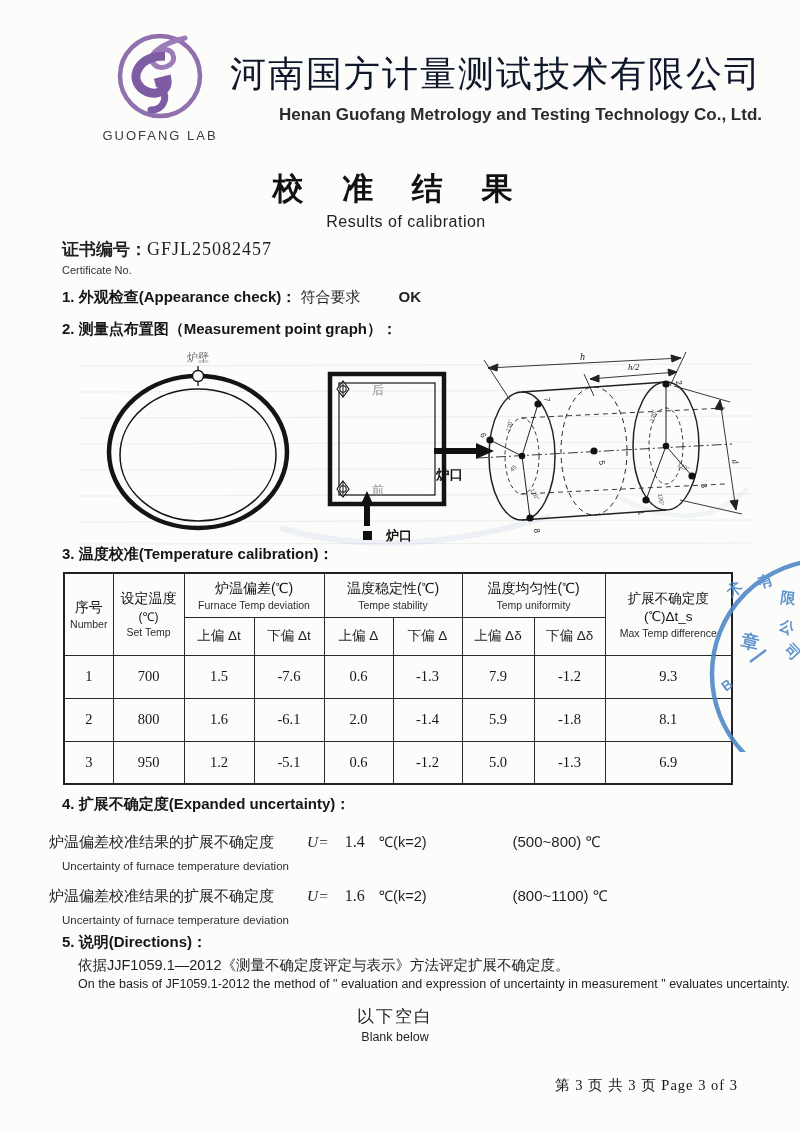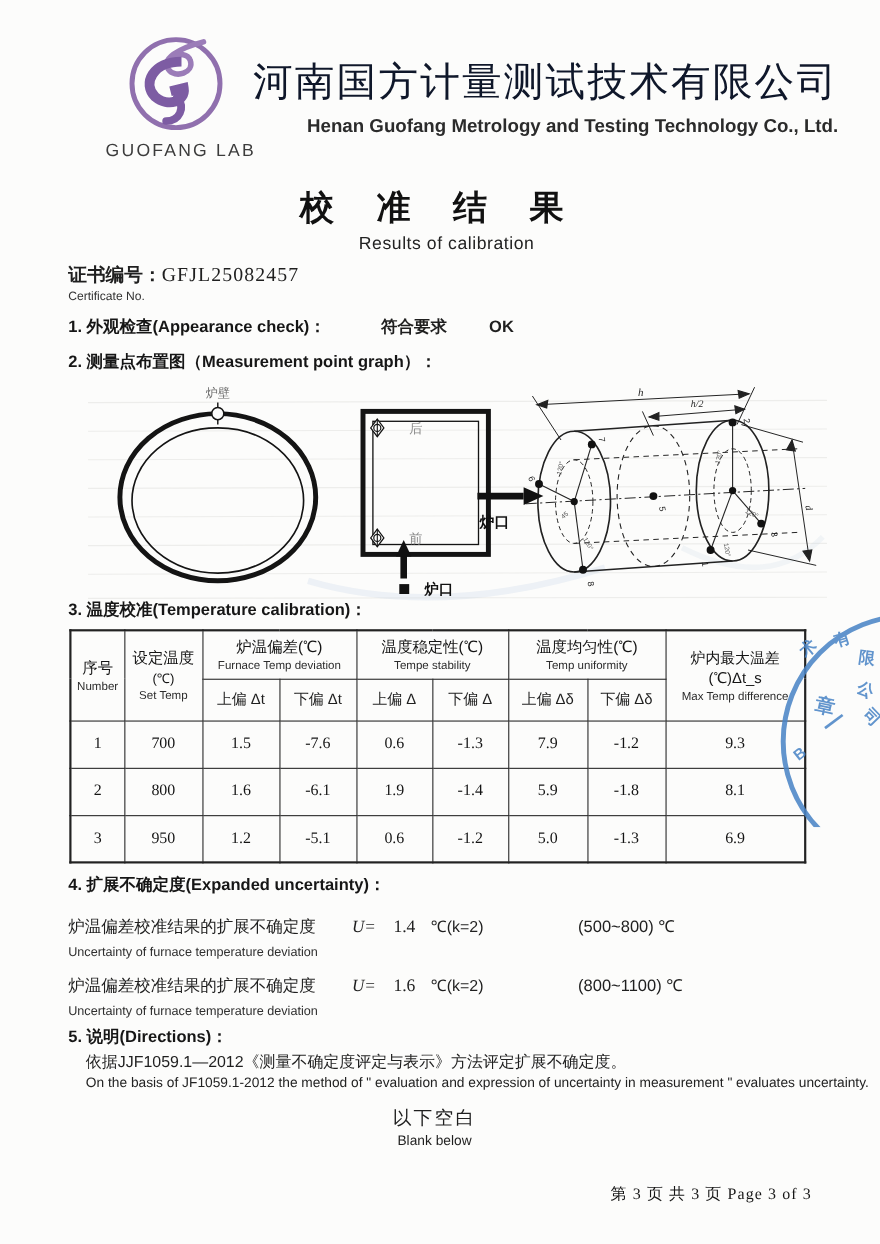--- a/index.html
+++ b/index.html
@@ -6,62 +6,62 @@
   .page {
     position:relative; width:800px; height:1131px; margin:0 auto;
     background:#fcfcfb; overflow:hidden;
     font-family:"Liberation Sans", sans-serif; color:#1f1f1f;
   }
   .abs { position:absolute; }
 
   
   .header { top:30px; left:96px; display:flex; align-items:flex-start; }
   .logo-block { width:128px; text-align:center; }
-  .logo-text { font-size:16px; letter-spacing:2px; color:#3c3c3c; margin-top:2px; white-space:nowrap; }
+  .logo-text { font-size:13px; letter-spacing:2px; color:#3c3c3c; margin-top:2px; white-space:nowrap; }
   .company { margin-left:6px; padding-top:20px; }
   .company-cn { font-size:36px; font-weight:500; color:#0f172a; letter-spacing:2px; white-space:nowrap; }
   .company-en { font-size:17px; font-weight:bold; color:#2b2b2b; margin-top:6px; white-space:nowrap;text-align:right; }
 
   
   .title-block { top:168px; left:0; width:800px; text-align:center; }
   .title-cn { font-size:31px; font-weight:bold; letter-spacing:15px; color:#111; }
   .title-en { font-size:16px; color:#222; margin-top:3px; letter-spacing:0.5px;padding-left:12px; }
 
   
   .cert { top:238px; left:62px; }
   .cert-line { font-size:17px; }
   .cert-label { font-weight:bold; }
   .cert-number { font-family:"Liberation Serif", serif; font-size:18px; letter-spacing:1px; }
   .cert-en { font-size:11px; color:#333; margin-top:3px; }
 
   .sec-heading { font-size:15px; font-weight:600; color:#161616; white-space:nowrap; }
 
   .s1 { top:288px; left:62px; font-size:15px; }
-  .s1 .result-cn { margin-left:46px; font-weight:700;text-align:right; }
+  .s1 .result-cn { font-weight:400;text-align:right; }
   .s1 .result-en { margin-left:34px; font-weight:600; }
 
   .s2 { top:320px; left:62px; }
   .diagram { top:348px; left:80px; }
 
   .s3 { top:545px; left:62px; }
 
   
   table.cal { position:absolute; top:572px; left:63px; border-collapse:collapse; table-layout:fixed; width:668px; background:transparent; }
   table.cal th, table.cal td { border:1.5px solid #2a2a2a; padding:0; text-align:center; vertical-align:middle; font-weight:normal; }
   table.cal { border:2px solid #222; }
   .h-cn { font-size:14px; color:#141414; }
   .h-en { font-size:10.5px; color:#2c2c2c; margin-top:1px; }
   .h-sub { font-size:13.5px; }
   .row-top { height:44px; }
   .row-sub { height:38px; }
   .row-data { height:43px; }
   td.val { font-family:"Liberation Serif", serif; font-size:14.5px; color:#141414; }
 
   .s4 { top:795px; left:62px; }
-  .unc-line { left:62px; display:flex; align-items:baseline; font-size:15px; white-space:nowrap; }
+  .unc-line { left:49px; display:flex; align-items:baseline; font-size:15px; white-space:nowrap; }
   .u-label { width:258px; }
   .u-eq { font-family:"Liberation Serif", serif; font-style:italic; font-size:15.5px; }
   .u-val { font-family:"Liberation Serif", serif; font-size:16px; margin-left:16px; }
   .u-unit { margin-left:14px; font-size:14.5px; }
   .u-range { margin-left:86px; font-size:15px; }
   .unc-en { left:62px; font-size:11.5px; color:#2f2f2f; }
 
   .s5 { top:933px; left:62px; }
   .dir-cn { top:956px; left:78px; font-size:14.5px; }
   .dir-en { top:977px; left:78px; font-size:12.5px; color:#222; }
@@ -268,21 +268,21 @@
       </th>
       <th colspan="2">
         <div class="h-cn">温度稳定性(℃)</div>
         <div class="h-en">Tempe stability</div>
       </th>
       <th colspan="2">
         <div class="h-cn">温度均匀性(℃)</div>
         <div class="h-en">Temp uniformity</div>
       </th>
       <th rowspan="2">
-        <div class="h-cn" style="font-size:13.5px">炉内最大温差(℃)Δt_s</div>
+        <div class="h-cn" style="font-size:13.5px">扩展不确定度(℃)Δt_s</div>
         <div class="h-en">Max Temp difference</div>
       </th>
     </tr>
     <tr class="row-sub">
       <th class="h-sub">上偏 Δt</th>
       <th class="h-sub">下偏 Δt</th>
       <th class="h-sub">上偏 Δ</th>
       <th class="h-sub">下偏 Δ</th>
       <th class="h-sub">上偏 Δδ</th>
       <th class="h-sub">下偏 Δδ</th>
@@ -296,21 +296,21 @@
       <td class="val">-1.3</td>
       <td class="val">7.9</td>
       <td class="val">-1.2</td>
       <td class="val">9.3</td>
     </tr>
     <tr class="row-data">
       <td class="val">2</td>
       <td class="val">800</td>
       <td class="val">1.6</td>
       <td class="val">-6.1</td>
-      <td class="val">1.9</td>
+      <td class="val">2.0</td>
       <td class="val">-1.4</td>
       <td class="val">5.9</td>
       <td class="val">-1.8</td>
       <td class="val">8.1</td>
     </tr>
     <tr class="row-data">
       <td class="val">3</td>
       <td class="val">950</td>
       <td class="val">1.2</td>
       <td class="val">-5.1</td>

